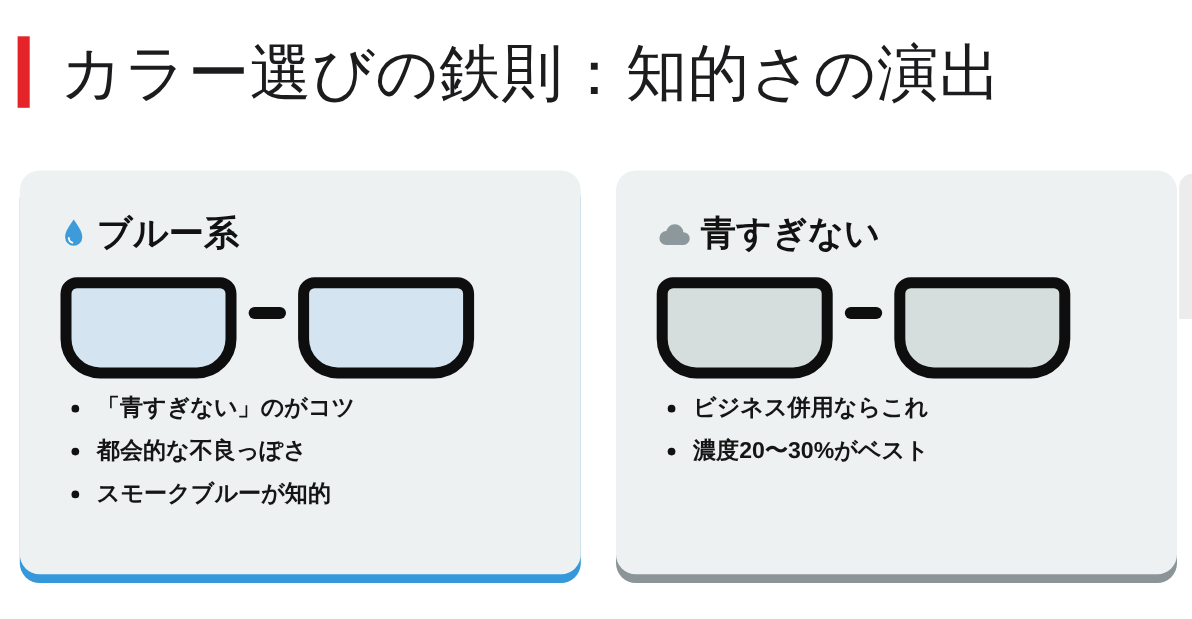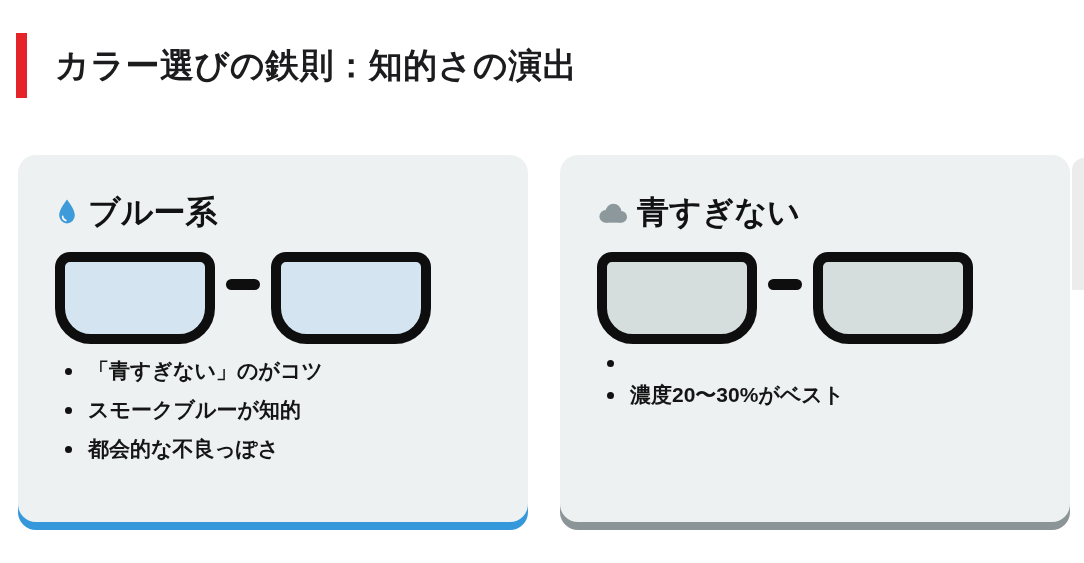--- a/index.html
+++ b/index.html
@@ -18,23 +18,23 @@
     margin: 33px 0 0 16px;
     height: 65px;
   }
   .accent-bar {
     width: 11px;
     flex: 0 0 11px;
     background: #E5242A;
     margin-right: 28px;
   }
   .page-title {
-    font-size: 34px;
+    font-size: 56px;
     line-height: 65px;
-    font-weight: 700;
+    font-weight: 400;
     color: #1C1C1E;
     letter-spacing: 0.5px;
     white-space: nowrap;
   }
 
   
   .cards-row {
     position: absolute;
     left: 18px;
     top: 155px;
@@ -150,25 +150,25 @@
       <div class="lens" style="background: rgb(212, 228, 241);"></div>
     </div>
 
     <ul class="bullet-list">
       <li class="bullet-item">
         <span class="bullet-dot"></span>
         <span class="bullet-text">「青すぎない」のがコツ</span>
       </li>
       <li class="bullet-item">
         <span class="bullet-dot"></span>
+        <span class="bullet-text">都会的な不良っぽさ</span>
+      </li>
+      <li class="bullet-item">
+        <span class="bullet-dot"></span>
         <span class="bullet-text">スモークブルーが知的</span>
-      </li>
-      <li class="bullet-item">
-        <span class="bullet-dot"></span>
-        <span class="bullet-text">都会的な不良っぽさ</span>
       </li>
     </ul>
   </section>
 
   <section class="card" style="background: rgb(237, 241, 242); --accent: #8B9598;">
     <div class="card-header">
       <span class="card-icon" style="color: rgb(141, 152, 157);">
         <svg width="31" height="22" viewBox="0 0 32 22" fill="currentColor" aria-hidden="true">
           <circle cx="9" cy="14.5" r="6.5"></circle>
           <circle cx="17" cy="9.5" r="8"></circle>
@@ -181,20 +181,21 @@
 
     <div class="glasses">
       <div class="lens" style="background: rgb(214, 222, 221);"></div>
       <div class="bridge"></div>
       <div class="lens" style="background: rgb(214, 222, 221);"></div>
     </div>
 
     <ul class="bullet-list">
       <li class="bullet-item">
         <span class="bullet-dot"></span>
+        <span class="bullet-text">ビジネス併用ならこれ</span>
       </li>
       <li class="bullet-item">
         <span class="bullet-dot"></span>
         <span class="bullet-text">濃度20〜30%がベスト</span>
       </li>
     </ul>
   </section>
 
 </div>
 

